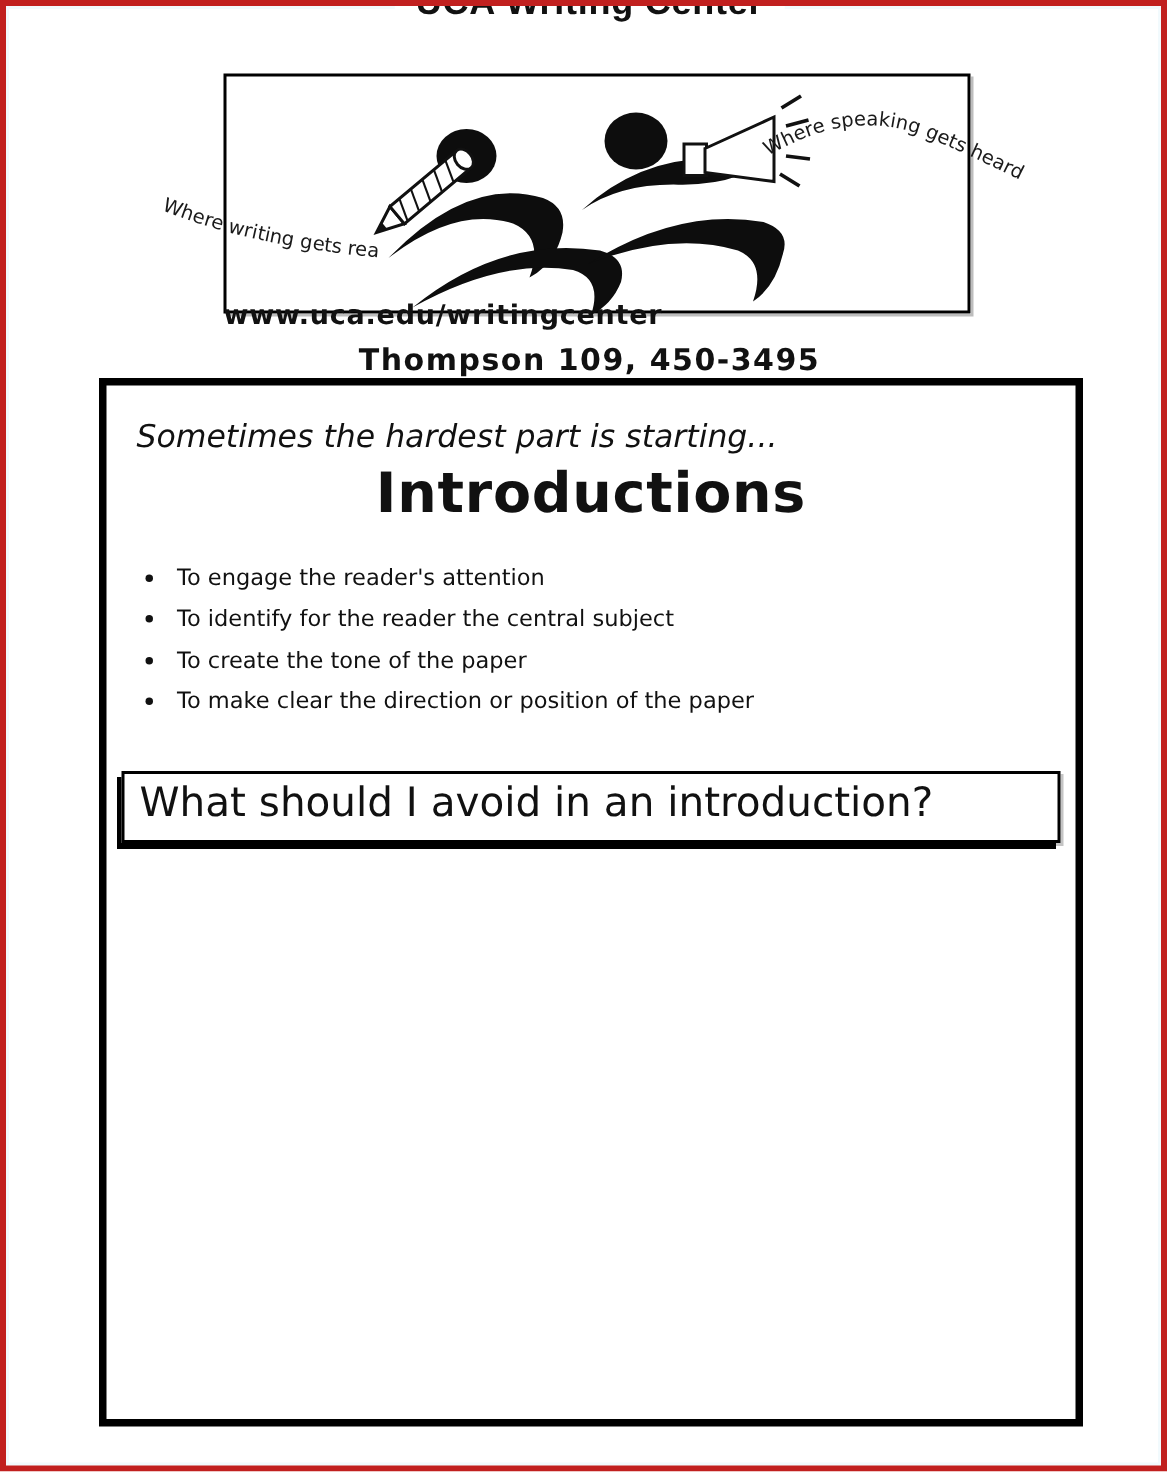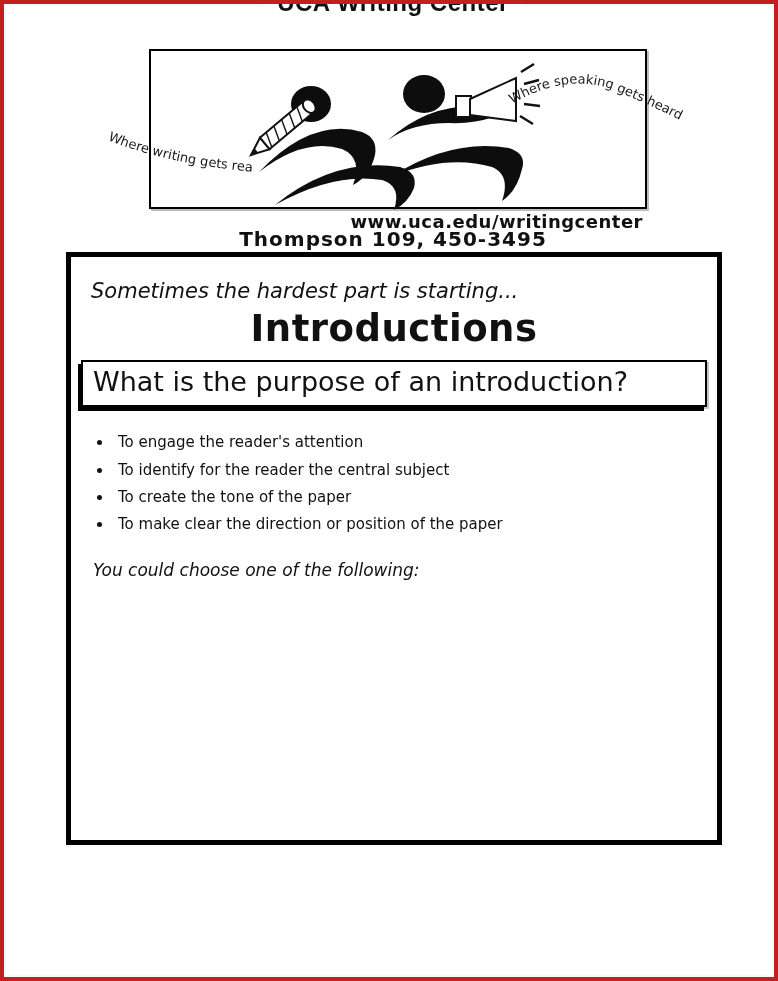--- a/index.html
+++ b/index.html
@@ -33,31 +33,31 @@
     white-space: nowrap; letter-spacing: 0.5px;
   }
   .logo-phone {
     position: absolute; left: 50%; bottom: 0;
     transform: translate(-50%, 52%);
     background: #fff; padding: 0 12px;
     font-weight: bold; font-size: 20px;
     white-space: nowrap; letter-spacing: 1px;
   }
   .logo-web {
-    position: absolute; left: 145px; top: 207px; width: 494px;
-    text-align: right;
+    position: absolute; left: 145px; top: 196px; width: 494px;
+    text-align: left;
     font-weight: bold; font-size: 18px; letter-spacing: 0.5px;
   }
   .logo-art { position: absolute; left: 0; top: 0; pointer-events: none; }
   .curve-text { font-family: "DejaVu Sans", sans-serif; font-size: 13px; fill: #1a1a1a; }
 
   
   .main-box {
     position: absolute; left: 62px; top: 248px;
-    width: 656px; height: 593px;
+    width: 656px; height: 699px;
     box-sizing: border-box;
     border: 5px solid #000;
     padding: 16px 10px 0 10px;
     background: #fff;
   }
   .tagline {
     font-style: italic; font-size: 21px;
     margin: 6px 0 0 10px;
   }
   .doc-title {
@@ -145,30 +145,29 @@
       </text>
     </svg>
   </div>
 
   <div class="main-box">
 
     <div class="tagline">Sometimes the hardest part is starting...</div>
     <h1 class="doc-title">Introductions</h1>
 
     <section>
-      <div class="hbox">What is the purpose of an introduction?</div>
       <ul class="bullets">
         <li>To engage the reader's attention</li>
         <li>To identify for the reader the central subject</li>
         <li>To create the tone of the paper</li>
         <li>To make clear the direction or position of the paper</li>
       </ul>
     </section>
 
     <section>
-      <div class="lead-in">You could choose one of the following:</div>
     </section>
 
     <section>
+      <div class="hbox hbox-3">What should I avoid in an introduction?</div>
     </section>
 
   </div>
 </div>
 
 </body></html>

